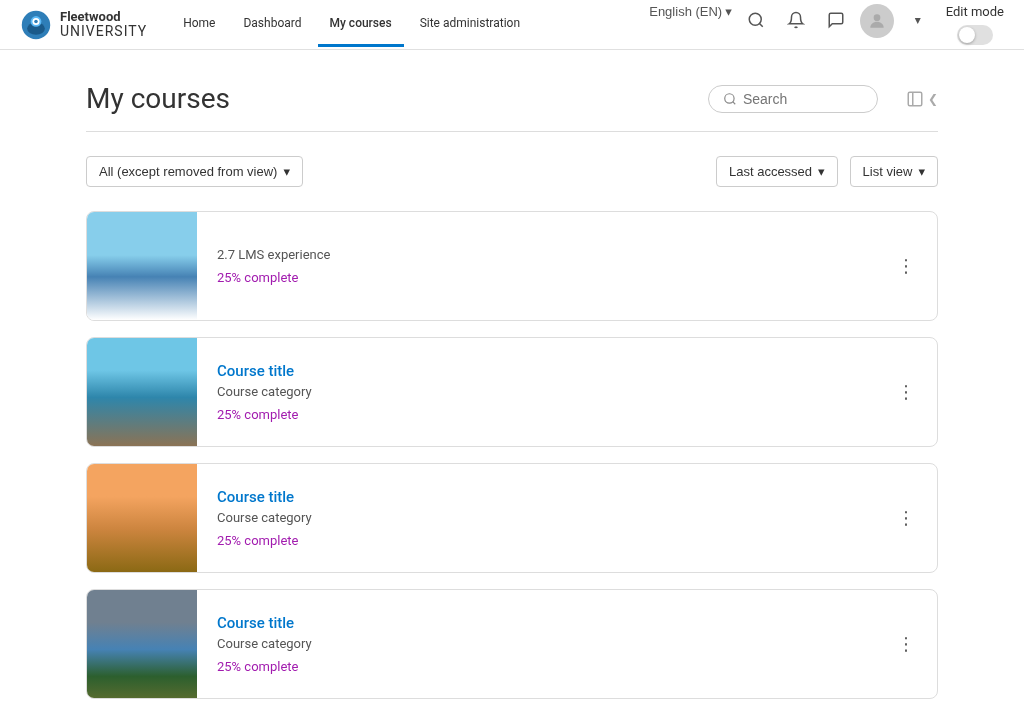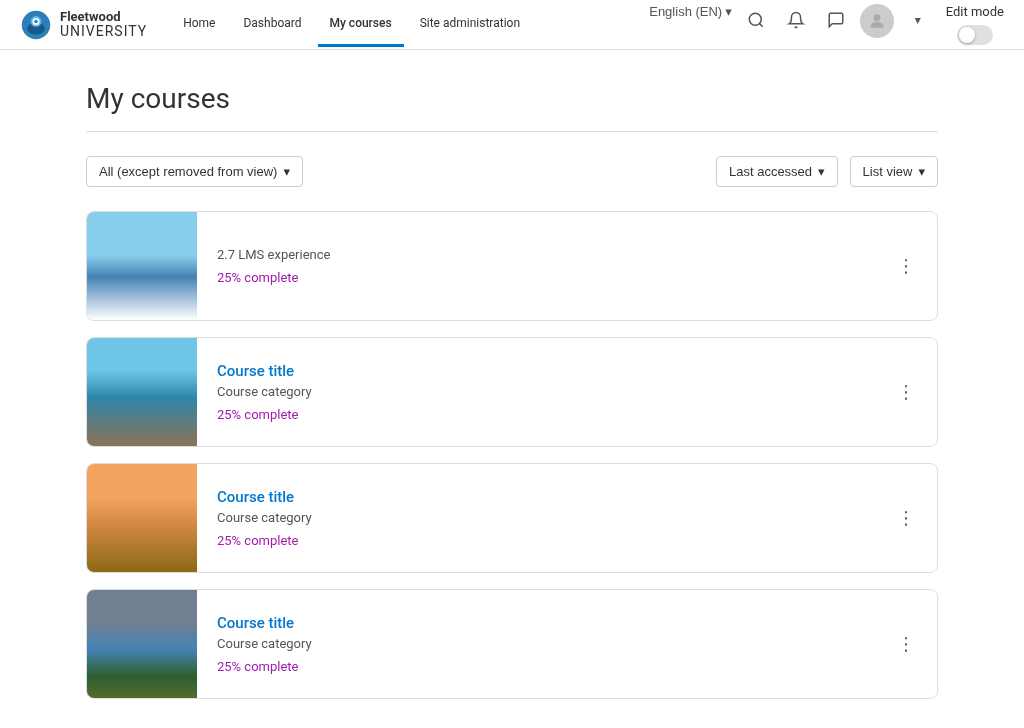--- a/index.html
+++ b/index.html
@@ -173,20 +173,36 @@
       <button class="toggle">
         <div class="toggle-knob"></div>
       </button>
     </div>
   </div>
 </nav>
 
 <main class="main-content">
   <div class="page-header">
     <h1 class="page-title">My courses</h1>
+    <div style="display:flex; align-items:center; gap:12px;">
+      <div class="search-box">
+        <svg width="14" height="14" viewBox="0 0 24 24" fill="none" stroke="#888" stroke-width="2">
+          <circle cx="11" cy="11" r="8"></circle>
+            <line x1="21" y1="21" x2="16.65" y2="16.65"></line>
+        </svg>
+        <input type="text" placeholder="Search" style="">
+      </div>
+      <div class="sidebar-toggle">
+        <svg width="18" height="18" viewBox="0 0 24 24" fill="none" stroke="#aaa" stroke-width="2">
+          <rect x="3" y="3" width="18" height="18" rx="2"></rect>
+            <line x1="9" y1="3" x2="9" y2="21"></line>
+        </svg>
+        <span style="font-size:12px; color:#aaa;">❮</span>
+      </div>
+    </div>
   </div>
 
 
   <div class="filters">
     <button class="filter-dropdown">
       <span>All (except removed from view)</span>
       <span>▾</span>
     </button>
     <div class="filter-sep"></div>
     <button class="filter-dropdown">

